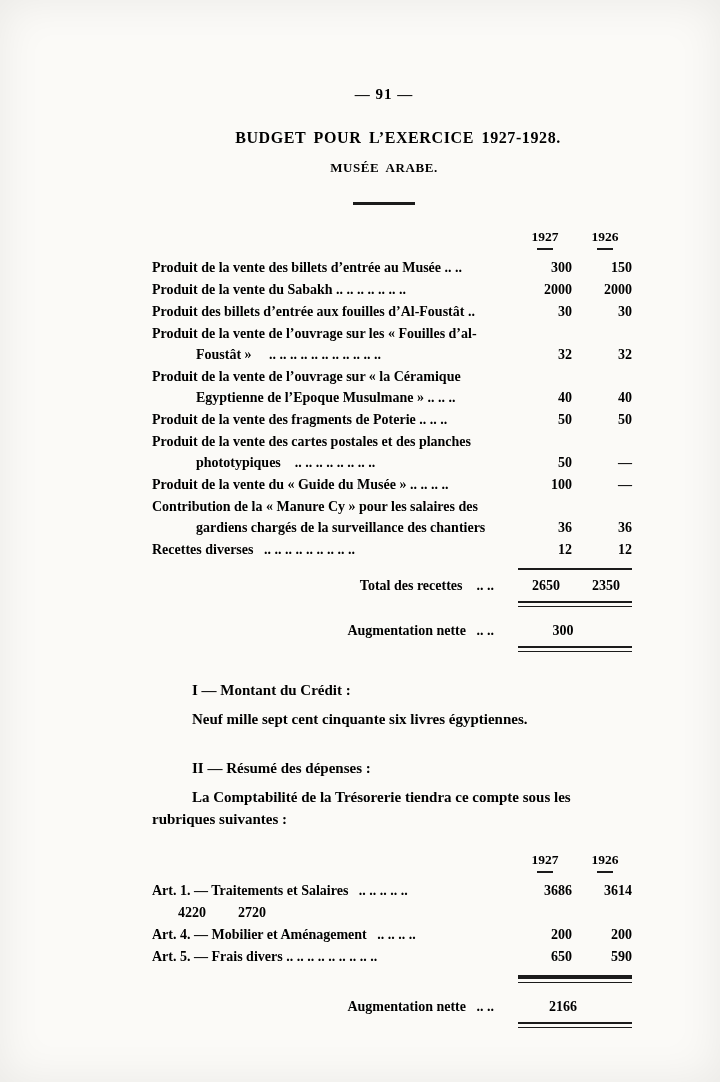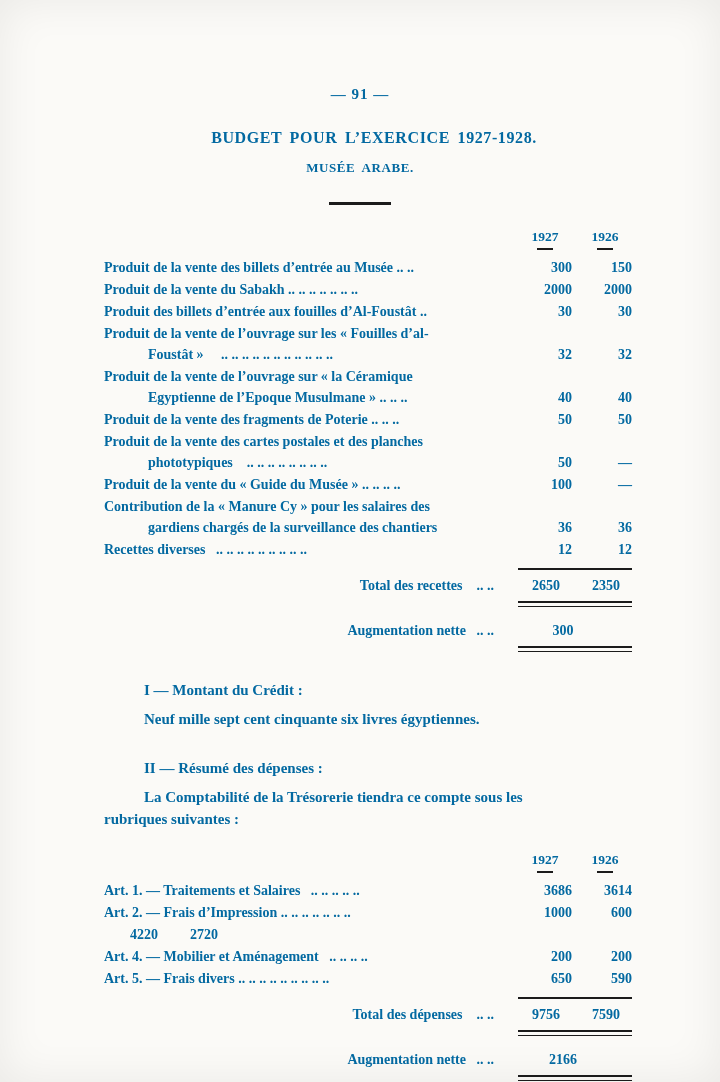--- a/index.html
+++ b/index.html
@@ -1,21 +1,22 @@
 <!DOCTYPE html>
 <html><head>
 <meta charset="utf-8">
 <style>
   * { margin:0; padding:0; box-sizing:border-box; }
   html,body { background:#e8e6e1; }
   body { font-family:"Liberation Serif", serif; }
   .page {
     width:720px; height:1082px; margin:0 auto; overflow:hidden;
-    background:#fbfaf7; color:#0369a1; font-weight:700;
+    background:#fbfaf7; color:#000000; font-weight:700;
     box-shadow: inset 0 0 45px rgba(0,0,0,0.07);
+    padding-left: 48px;
   }
   .centered { text-align:center; }
   .page-number { padding-top:86px; font-size:15px; letter-spacing:1px; }
   .doc-title { margin-top:26px; font-size:16px; letter-spacing:.6px; word-spacing:3px;margin-left:28px; }
   .doc-subtitle { margin-top:13px; font-size:13px; letter-spacing:.6px; word-spacing:3px; }
   .title-rule { width:62px; height:3px; background:#1b1b1b; margin:26px auto 0; }
 
   .table { margin:24px 88px 0 104px; font-size:14px; }
   .thead { display:flex; justify-content:flex-end; margin-bottom:7px; }
   .year-col { width:54px; text-align:center; font-size:13.5px; }
@@ -159,47 +160,37 @@
         <div class="year-dash"></div>
       </div>
     </div>
 
     <div class="row">
       <div class="row-label">Art. 1. — Traitements et Salaires&nbsp;&nbsp; .. .. .. .. ..</div>
       <div class="num">3686</div>
       <div class="num">3614</div>
     </div>
     <div class="row">
-      <div class="row-label">Art. 2. — Frais d’Impression .. .. .. .. .. .. ..</div>
-      <div class="num">1000</div>
-      <div class="num">600</div>
-    </div>
-    <div class="row">
       <div class="num">4220</div>
       <div class="num">2720</div>
     </div>
     <div class="row">
       <div class="row-label">Art. 4. — Mobilier et Aménagement&nbsp;&nbsp; .. .. .. ..</div>
       <div class="num">200</div>
       <div class="num">200</div>
     </div>
     <div class="row">
       <div class="row-label">Art. 5. — Frais divers .. .. .. .. .. .. .. .. ..</div>
       <div class="num">650</div>
       <div class="num">590</div>
     </div>
 
     <div class="rule-row mt-rules">
         <div class="rule-span"></div>
       </div>
-    <div class="total-row">
-      <div class="total-label">Total des dépenses&nbsp;&nbsp;&nbsp; .. ..</div>
-      <div class="num">9756</div>
-      <div class="num">7590</div>
-    </div>
     <div class="rule-row">
         <div class="double-rule-span"></div>
       </div>
     <div class="total-row aug-row">
       <div class="total-label">Augmentation nette&nbsp;&nbsp; .. ..</div>
       <div class="aug-value">2166</div>
     </div>
     <div class="rule-row">
         <div class="double-rule-span"></div>
       </div>

